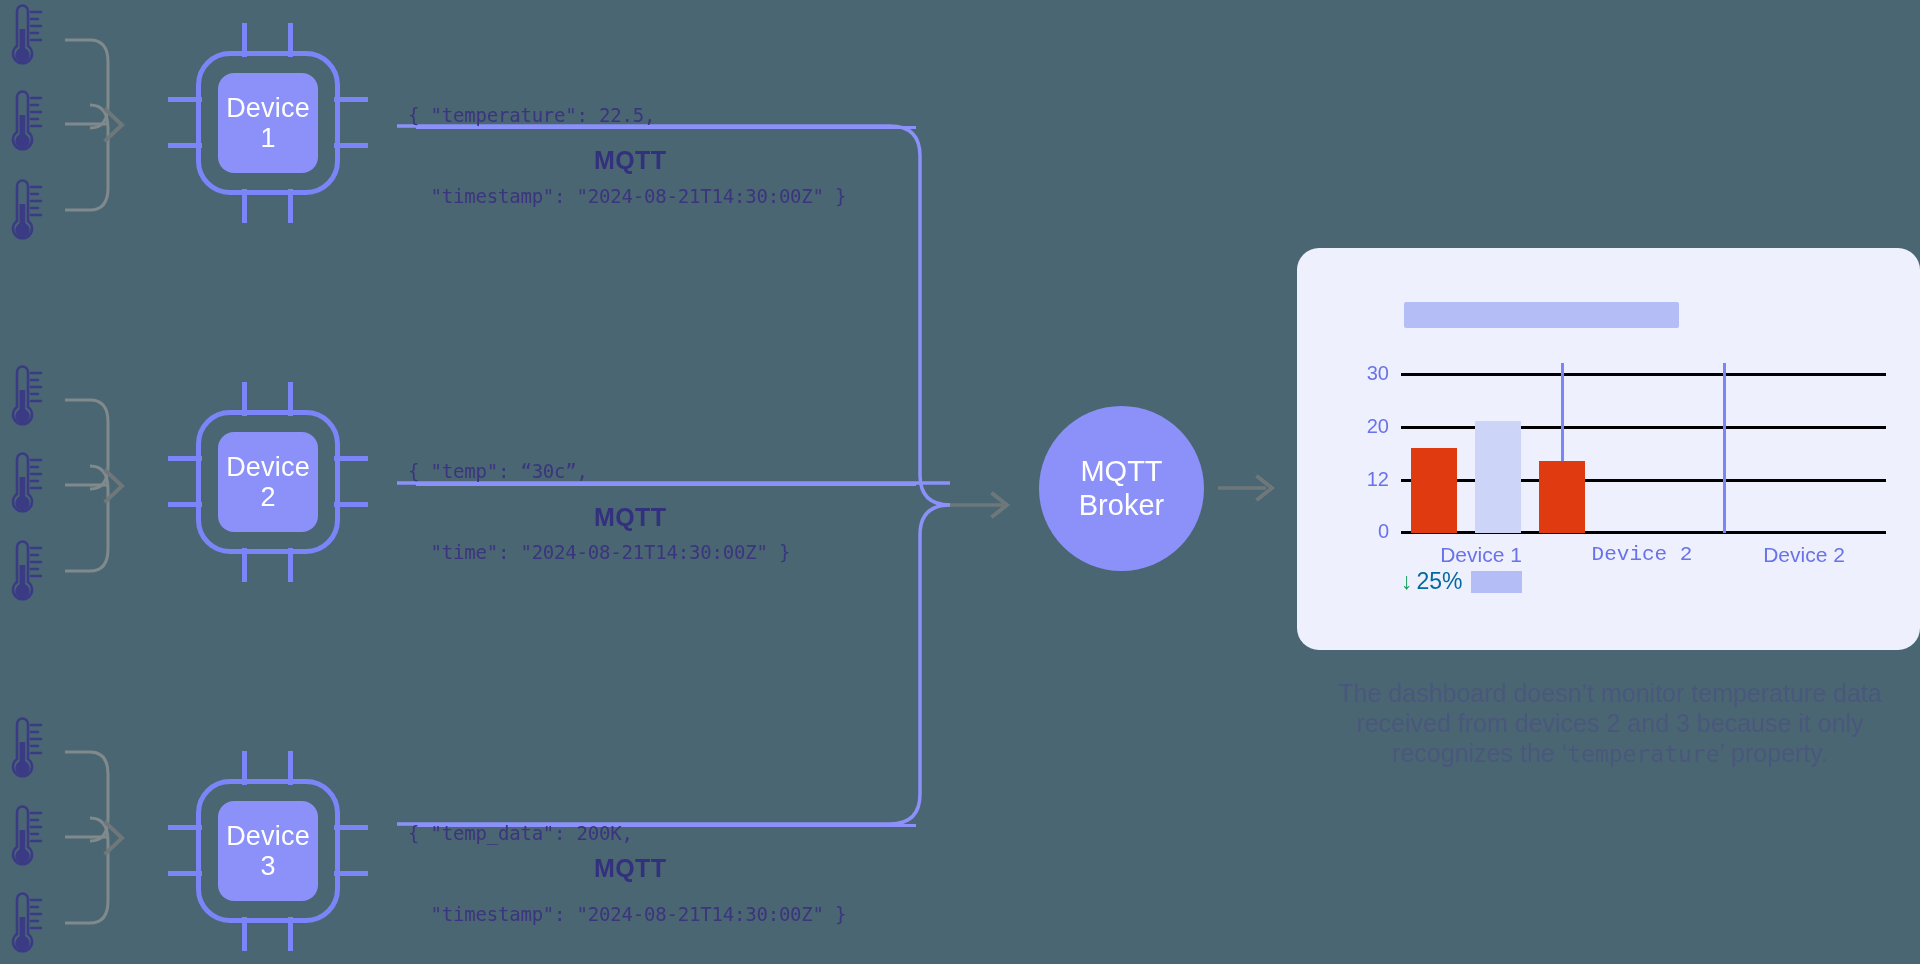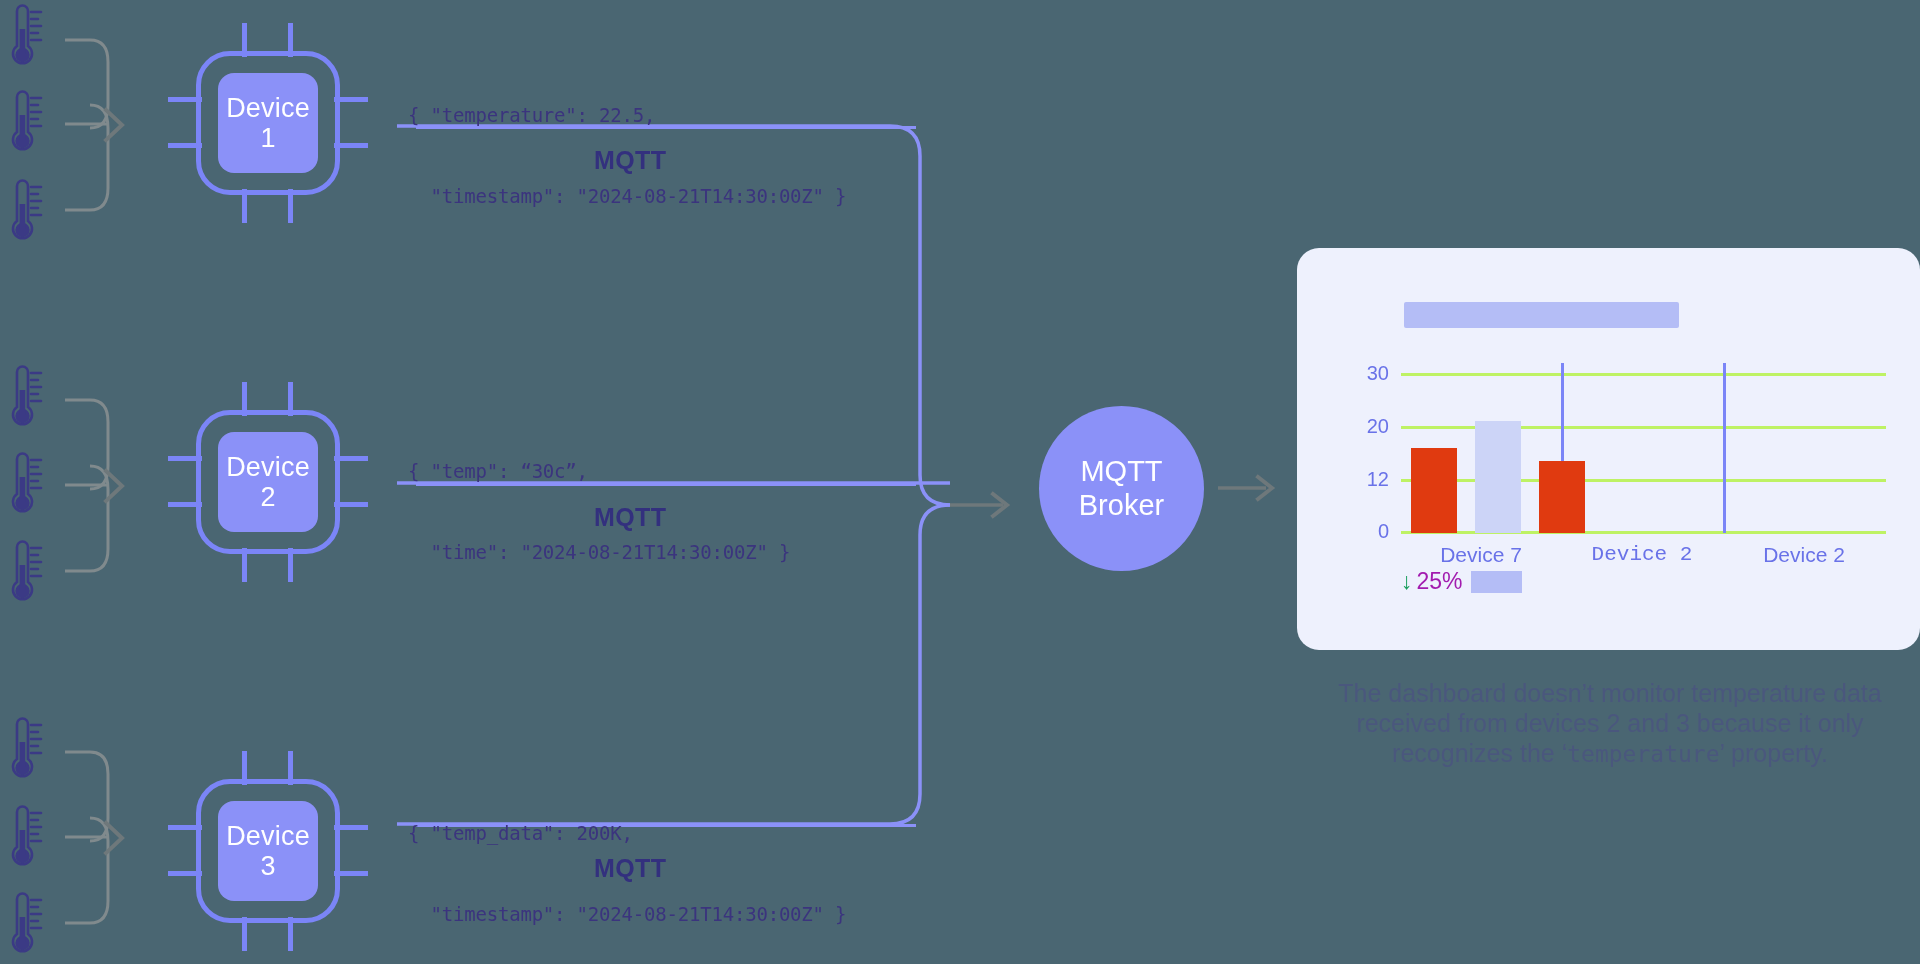--- a/index.html
+++ b/index.html
@@ -125,21 +125,21 @@
   }
   .plot {
     position: absolute;
     left: 104px; top: 115px;
     width: 485px; height: 170px;
   }
   .grid-line {
     position: absolute;
     left: 0; width: 100%;
     height: 2.5px;
-    background: #bef264;
+    background: #000000;
   }
   .sep-line {
     position: absolute;
     top: 0; width: 2.5px;
     height: 100%;
     background: #7b85f7;
   }
   .y-tick {
     position: absolute;
     right: 100%;
@@ -163,21 +163,21 @@
     white-space: nowrap;
   }
   .delta {
     position: absolute;
     left: 104px; top: 320px;
     display: flex;
     align-items: center;
     gap: 4px;
   }
   .delta-arrow { color: #1a9e5e; font-size: 23px; line-height: 1; }
-  .delta-text { color: #a21caf; font-size: 23px; }
+  .delta-text { color: #0369a1; font-size: 23px; }
   .delta-chip {
     width: 51px; height: 22px;
     background: #b4bdf6;
     margin-left: 4px;
   }
 
   
   .caption {
     position: absolute;
     left: 1295px; top: 678px;
@@ -485,21 +485,21 @@
         <span class="y-tick">0</span>
       </div>
 
       <div class="sep-line" style="left:160px;"></div>
       <div class="sep-line" style="left:322px;"></div>
 
       <div class="bar" style="left:10px;  width:46px; height:85px;  background:#e03a10;"></div>
       <div class="bar" style="left:74px;  width:46px; height:112px; background:#ccd4f7;"></div>
       <div class="bar" style="left:138px; width:46px; height:72px;  background:#e03a10;"></div>
 
-      <span class="x-label" style="left:80px;">Device 7</span>
+      <span class="x-label" style="left:80px;">Device 1</span>
       <span class="x-label" style="left:241px;font-family:Liberation Mono, monospace;">Device 2</span>
       <span class="x-label" style="left:403px;">Device 2</span>
     </div>
 
     <div class="delta">
       <span class="delta-arrow">↓</span>
       <span class="delta-text">25%</span>
       <span class="delta-chip"></span>
     </div>
   </div>

